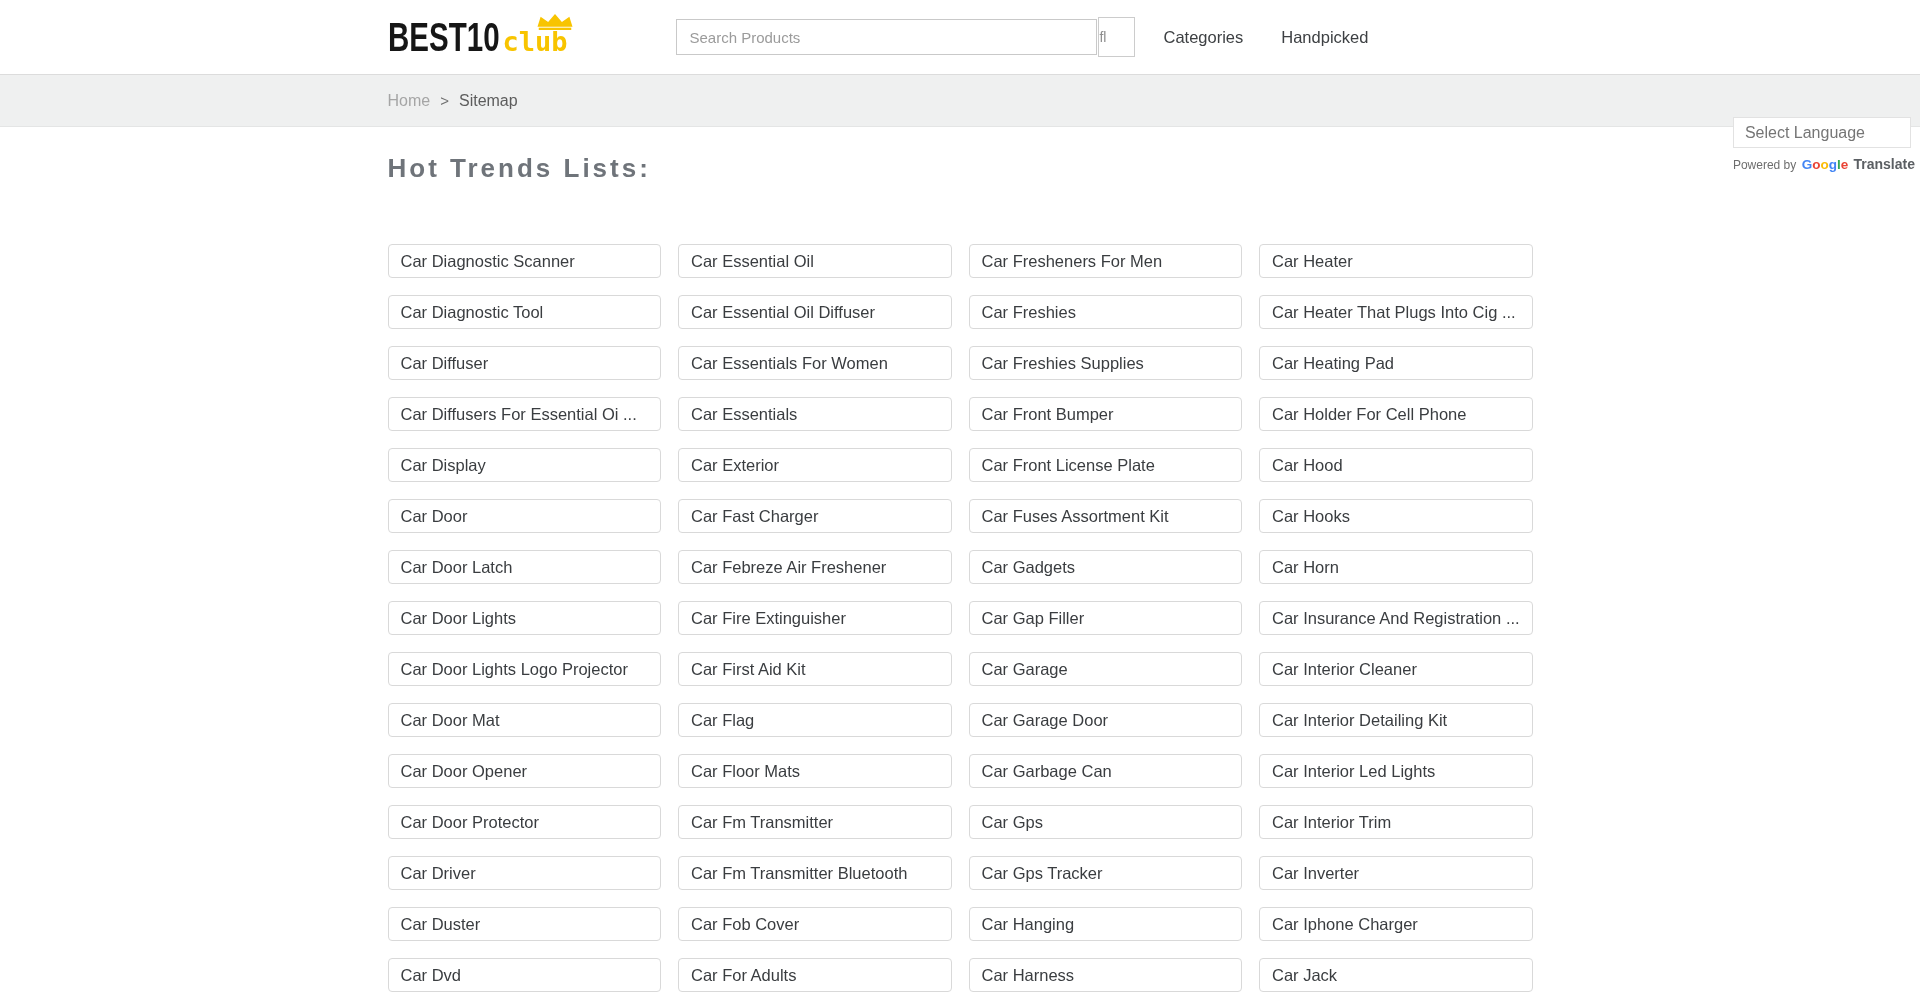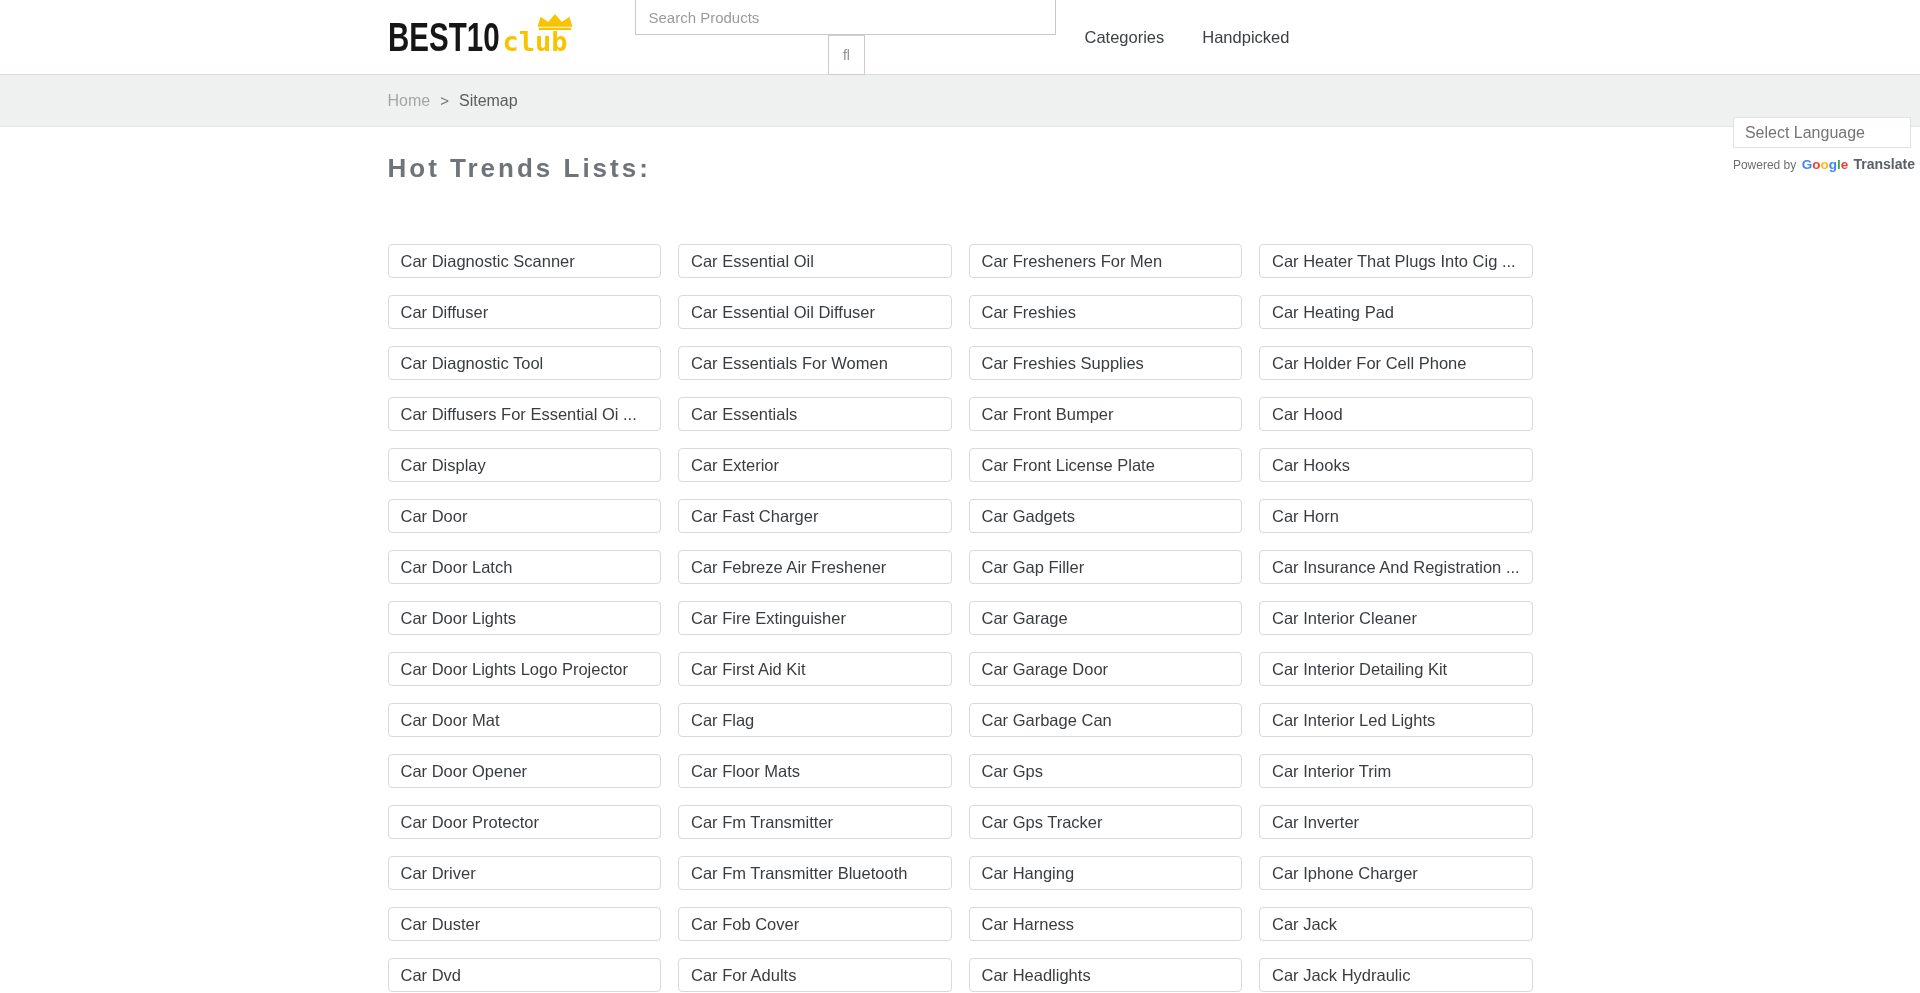--- a/index.html
+++ b/index.html
@@ -20,31 +20,31 @@
     font-weight: 800; font-size: 41px; color: #161616;
     display: inline-block; transform: scaleX(0.72); transform-origin: left bottom;
     letter-spacing: 0px; line-height: 1;
   }
   .logo-club {
     font-family: "DejaVu Sans Mono", monospace;
     font-weight: 700; font-size: 27px; color: #f8c400;
     position: relative; margin-left: -40px; line-height: 1;
   }
   .crown { position: absolute; top: -15px; left: 33px; width: 40px; height: 17px; }
-  .search { display: flex; align-items: center; margin-left: 68px; flex-direction: column; }
+  .search { display: flex; align-items: center; margin-left: 109px; }
   .search input {
     width: 421px; height: 36px; border: 1px solid #c9c9c9; background: #fff;
     font-family: "Liberation Sans", sans-serif; font-size: 15px; color: #444;
     padding: 0 12px; outline: none;
   }
   .search input::placeholder { color: #9b9b9b; }
   .search-btn {
     width: 37px; height: 40px; margin-left: 1px; background: #fff;
     border: 1px solid #cccccc; cursor: pointer;
-    display: flex; align-items: center; justify-content: center;
+    display: flex; align-items: center; justify-content: flex-start;
   }
   .search-glyph { font-size: 14px; color: #8e8e8e; }
   nav { margin-left: 28px; display: flex; gap: 38px; }
   nav a { font-size: 16.5px; color: #3d4043; text-decoration: none; cursor: pointer; }
 
   
   .breadcrumb-bar {
     height: 53px; background: #eff0f0;
     border-top: 1px solid #dcdcdc; border-bottom: 1px solid #e4e5e5;
   }
@@ -132,22 +132,22 @@
       <span>Powered by</span>
       <span class="google-word" id="google-word"><span style="color: rgb(66, 133, 244);">G</span><span style="color: rgb(234, 67, 53);">o</span><span style="color: rgb(251, 188, 5);">o</span><span style="color: rgb(66, 133, 244);">g</span><span style="color: rgb(52, 168, 83);">l</span><span style="color: rgb(234, 67, 53);">e</span></span>
       <span class="translate-word">Translate</span>
     </div>
   </div>
 
   <main class="container">
     <h1>Hot Trends Lists:</h1>
     <div class="grid" id="sitemap-grid">
         <div class="grid-item">Car Diagnostic Scanner</div>
+        <div class="grid-item">Car Diagnostic Tool</div>
         <div class="grid-item">Car Diffuser</div>
-        <div class="grid-item">Car Diagnostic Tool</div>
         <div class="grid-item">Car Diffusers For Essential Oi ...</div>
         <div class="grid-item">Car Display</div>
         <div class="grid-item">Car Door</div>
         <div class="grid-item">Car Door Latch</div>
         <div class="grid-item">Car Door Lights</div>
         <div class="grid-item">Car Door Lights Logo Projector</div>
         <div class="grid-item">Car Door Mat</div>
         <div class="grid-item">Car Door Opener</div>
         <div class="grid-item">Car Door Protector</div>
         <div class="grid-item">Car Driver</div>
@@ -168,20 +168,21 @@
         <div class="grid-item">Car Fm Transmitter</div>
         <div class="grid-item">Car Fm Transmitter Bluetooth</div>
         <div class="grid-item">Car Fob Cover</div>
         <div class="grid-item">Car For Adults</div>
         <div class="grid-item">Car For Old People</div>
         <div class="grid-item">Car Fresheners For Men</div>
         <div class="grid-item">Car Freshies</div>
         <div class="grid-item">Car Freshies Supplies</div>
         <div class="grid-item">Car Front Bumper</div>
         <div class="grid-item">Car Front License Plate</div>
+        <div class="grid-item">Car Fuses Assortment Kit</div>
         <div class="grid-item">Car Gadgets</div>
         <div class="grid-item">Car Gap Filler</div>
         <div class="grid-item">Car Garage</div>
         <div class="grid-item">Car Garage Door</div>
         <div class="grid-item">Car Garbage Can</div>
         <div class="grid-item">Car Gps</div>
         <div class="grid-item">Car Gps Tracker</div>
         <div class="grid-item">Car Hanging</div>
         <div class="grid-item">Car Harness</div>
         <div class="grid-item">Car Headlights</div>

